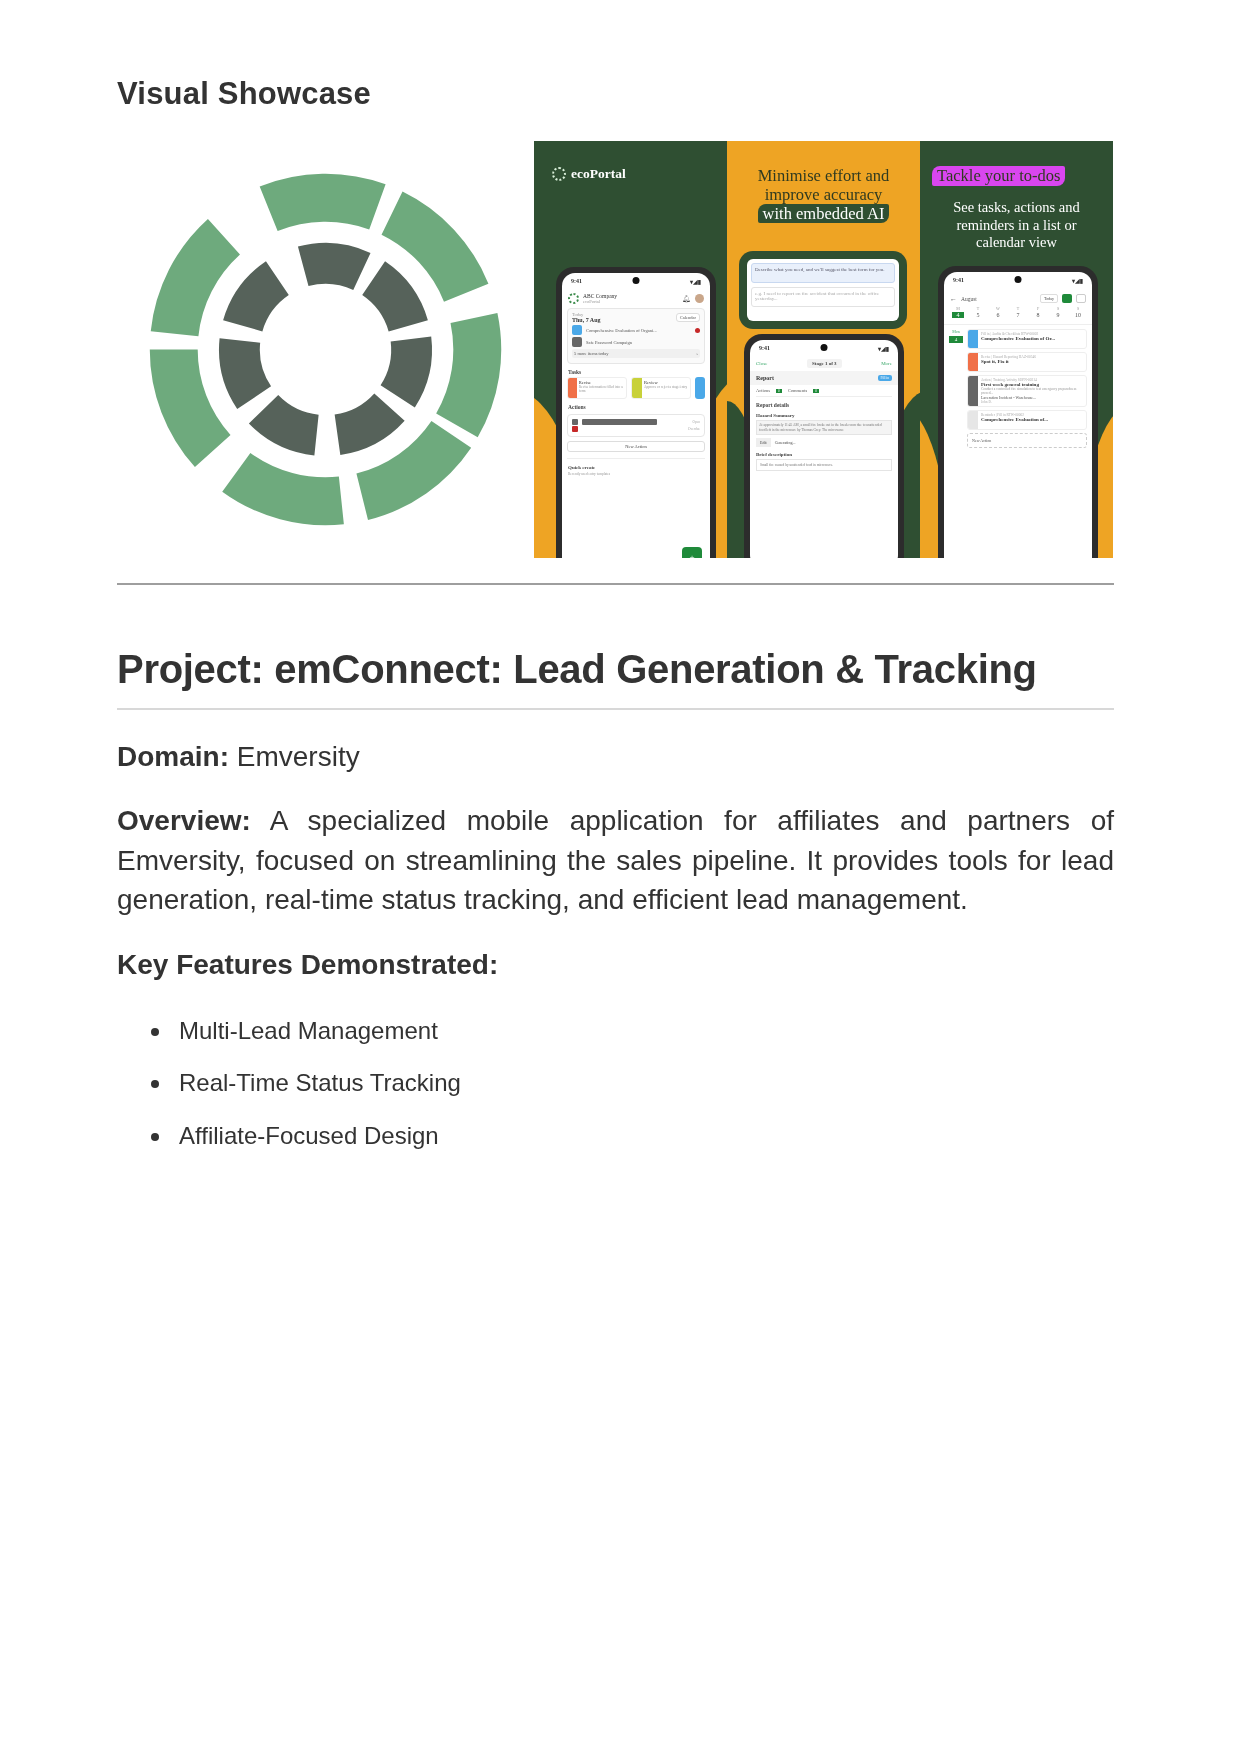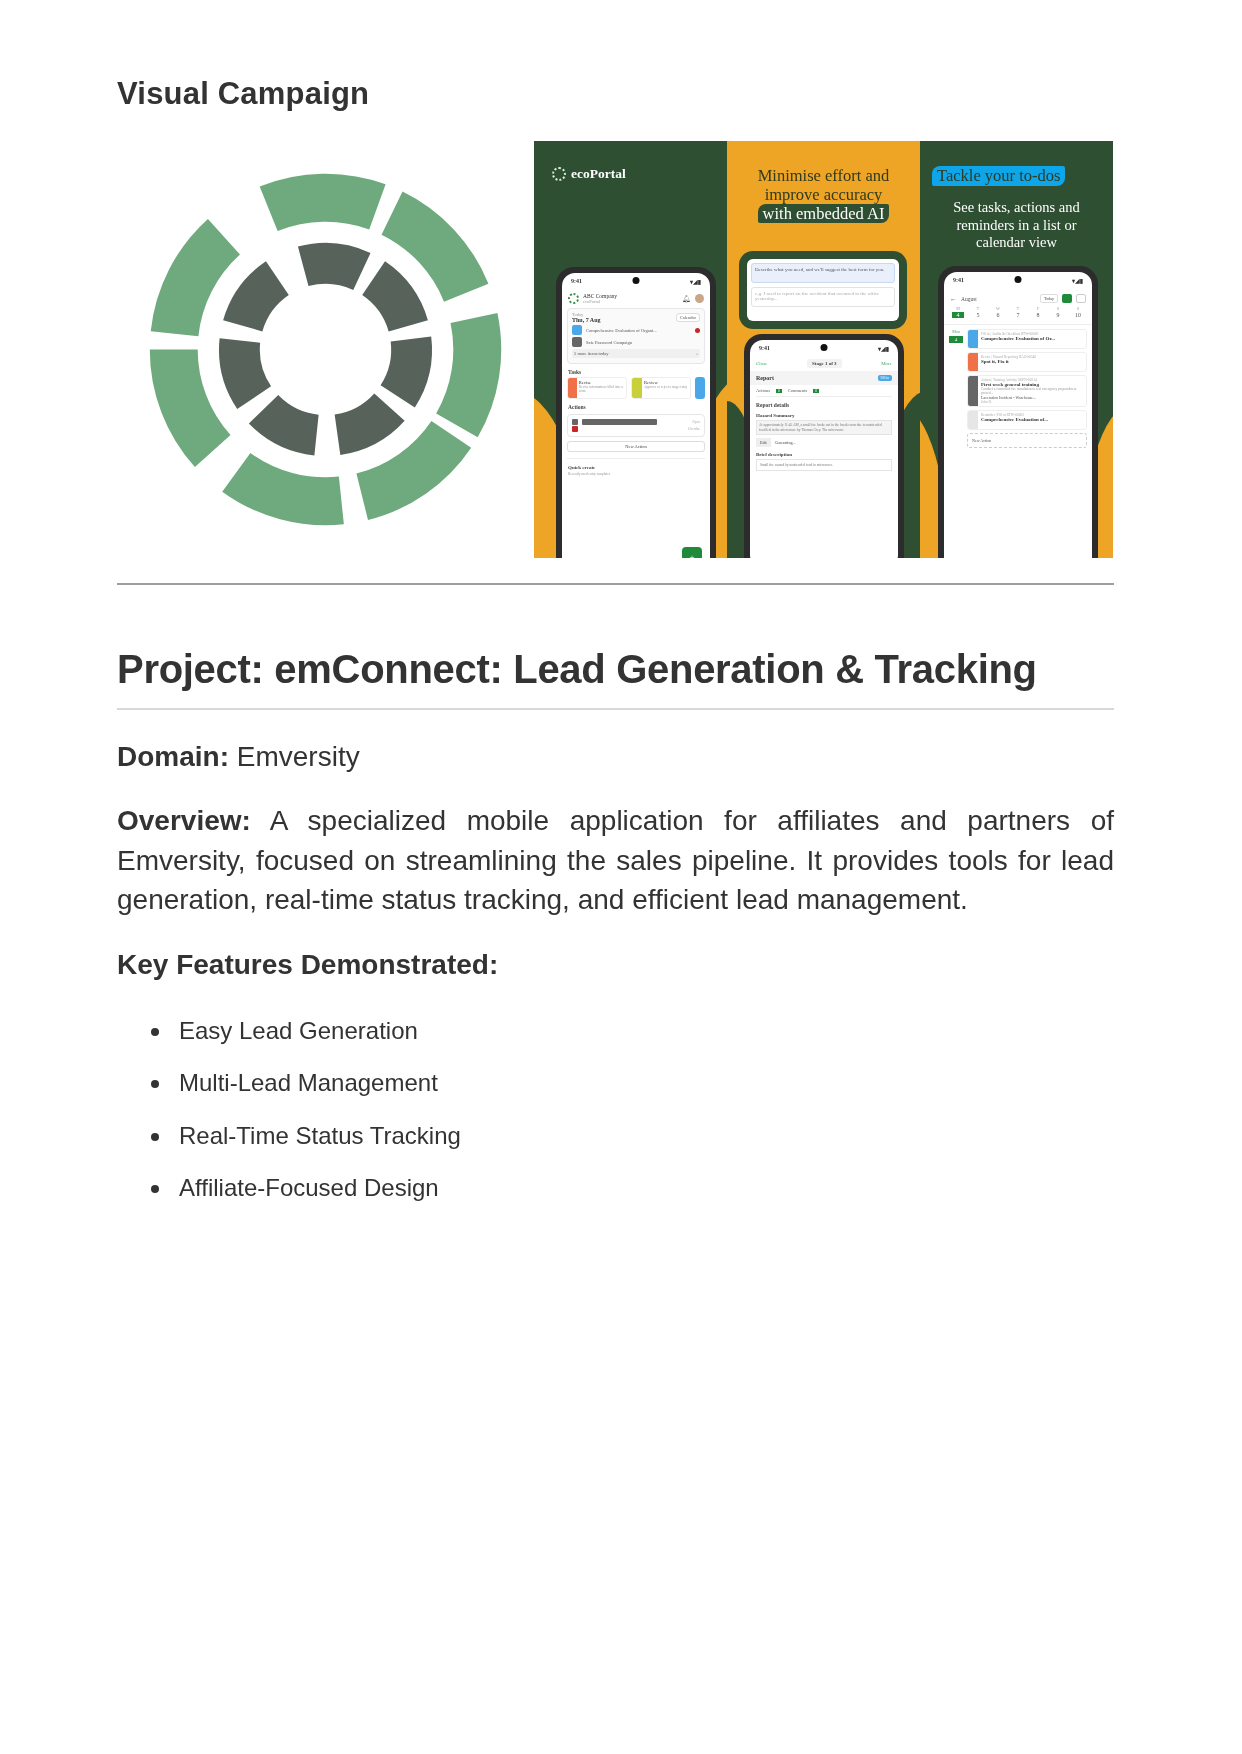--- a/index.html
+++ b/index.html
@@ -14,21 +14,21 @@
     
     .banner { position: absolute; left: 534px; top: 141px; width: 579px; height: 417px; overflow: hidden; background: #2f4f32; }
     .panel { position: absolute; top: 0; height: 417px; overflow: hidden; font-family: Liberation Serif, serif; }
     .panel.p1 { left: 0; width: 193px; background: #2f4f32; }
     .panel.p2 { left: 193px; width: 193px; background: #eea424; }
     .panel.p3 { left: 386px; width: 193px; background: #2f4f32; }
 
     .brand { position: absolute; left: 18px; top: 25px; display: flex; align-items: center; gap: 5px; color: #fff; font-weight: bold; font-size: 13.5px; }
     .brand .ring { width: 14px; height: 14px; border: 2px dotted #d8eed8; border-radius: 50%; }
 
-    .hl-orange { display: inline-block; background: #0ea5e9; color: #2f3a20; padding: 0 5px; border-radius: 8px 2px 8px 2px; }
+    .hl-orange { display: inline-block; background: #d946ef; color: #2f3a20; padding: 0 5px; border-radius: 8px 2px 8px 2px; }
     .hl-green { display: inline-block; background: #2f4f32; color: #fff; padding: 0 5px; border-radius: 8px 2px 8px 2px; }
 
     .p1-head { position: absolute; left: 13px; top: 50px; width: 175px; color: #fff; font-size: 16.5px; line-height: 19px; }
     .p2-head { position: absolute; left: 0; top: 25px; width: 193px; text-align: center; color: #2f3a20; font-size: 16.5px; line-height: 19px; }
     .p3-tag { position: absolute; left: 12px; top: 25px; font-size: 16.5px; line-height: 20px; }
     .p3-sub { position: absolute; left: 0; top: 58px; width: 193px; text-align: center; color: #fff; font-size: 14.5px; line-height: 17.5px; }
 
     .arc { position: absolute; border-radius: 50%; }
 
     .phone { position: absolute; background: #2c2c2c; border-radius: 18px; padding: 6px; }
@@ -63,21 +63,21 @@
 
     .features { position: absolute; left: 117px; top: 1005px; list-style: none; }
     .features li { position: relative; padding-left: 62px; font-size: 24px; line-height: 52.3px; color: #333; }
     .features li .dot { position: absolute; left: 34px; top: 23px; width: 8px; height: 8px; border-radius: 50%; background: #333; }
 
     b, .bold { font-weight: bold; }
   </style>
 </head>
 <body>
 
-<h2 class="showcase-title">Visual Campaign</h2>
+<h2 class="showcase-title">Visual Showcase</h2>
 
 <svg class="logo" viewBox="-100 -100 200 200">
   <g id="outer" fill="#6eaa7d">
       <path d="M-37.09,-91.79 A99,99 0 0 1 33.86,-93.03 L24.63,-67.66 A72,72 0 0 0 -26.97,-66.76 Z"></path>
       <path d="M43.40,-88.98 A99,99 0 0 1 91.79,-37.09 L66.76,-26.97 A72,72 0 0 0 31.56,-64.71 Z"></path>
       <path d="M96.84,-20.58 A99,99 0 0 1 85.74,49.50 L62.35,36.00 A72,72 0 0 0 70.43,-14.97 Z"></path>
       <path d="M82.07,55.36 A99,99 0 0 1 23.95,96.06 L17.42,69.86 A72,72 0 0 0 59.69,40.26 Z"></path>
       <path d="M10.35,98.46 A99,99 0 0 1 -58.19,80.09 L-42.32,58.25 A72,72 0 0 0 7.53,71.61 Z"></path>
       <path d="M-73.57,66.24 A99,99 0 0 1 -99.00,0.00 L-72.00,0.00 A72,72 0 0 0 -53.51,48.18 Z"></path>
       <path d="M-98.46,-10.35 A99,99 0 0 1 -66.24,-73.57 L-48.18,-53.51 A72,72 0 0 0 -71.61,-7.53 Z"></path>
@@ -323,17 +323,16 @@
 <h1 class="project-title">Project: emConnect: Lead Generation &amp; Tracking</h1>
 <div class="divider-thin"></div>
 
 <p class="para domain-line"><b>Domain:</b><span> Emversity</span></p>
 
 <p class="para overview"><b>Overview:</b><span> A specialized mobile application for affiliates and partners of Emversity, focused on streamlining the sales pipeline. It provides tools for lead generation, real-time status tracking, and efficient lead management.</span></p>
 
 <p class="para features-head">Key Features Demonstrated:</p>
 
 <ul class="features">
-  <li><span class="dot"></span><span>Easy Lead Generation</span></li>
   <li><span class="dot"></span><span>Multi-Lead Management</span></li>
   <li><span class="dot"></span><span>Real-Time Status Tracking</span></li>
   <li><span class="dot"></span><span>Affiliate-Focused Design</span></li>
 </ul>
 
 </body></html>

